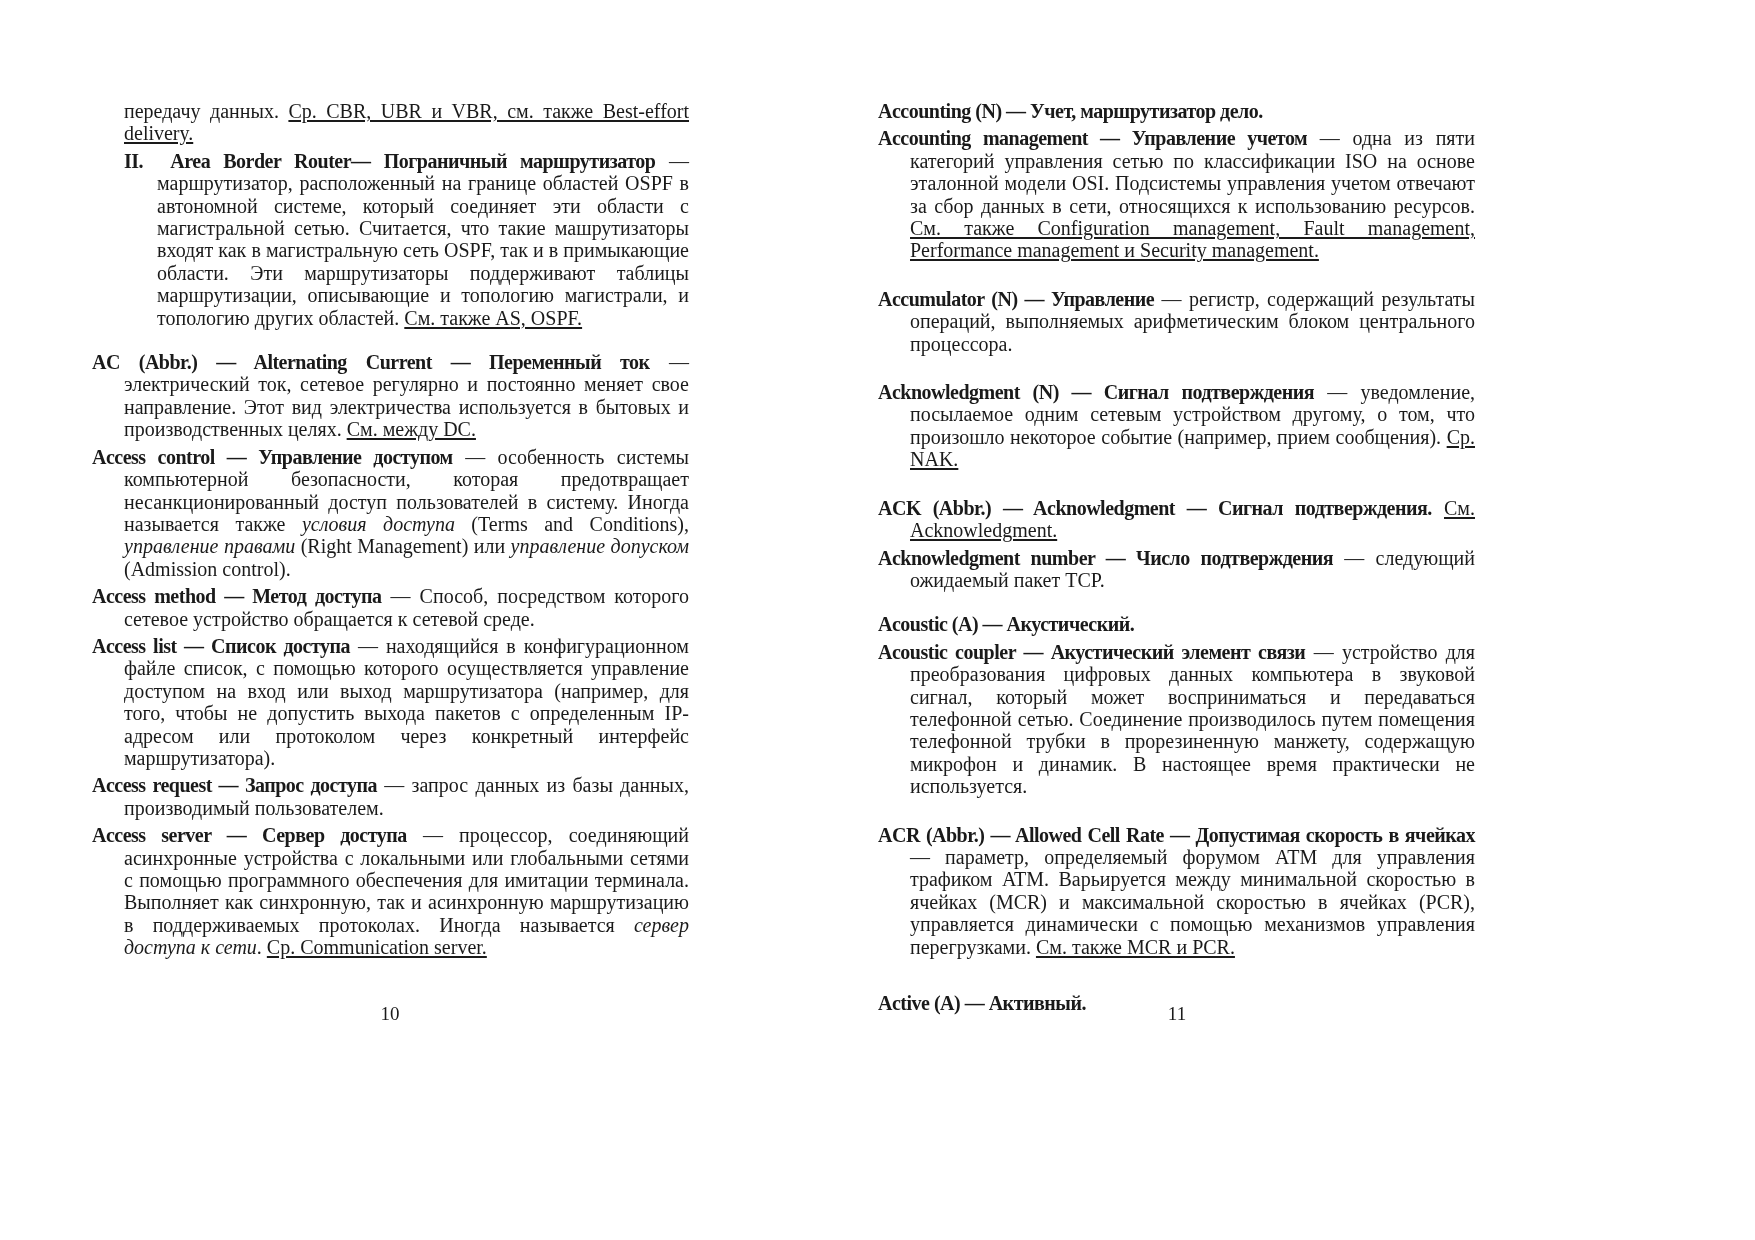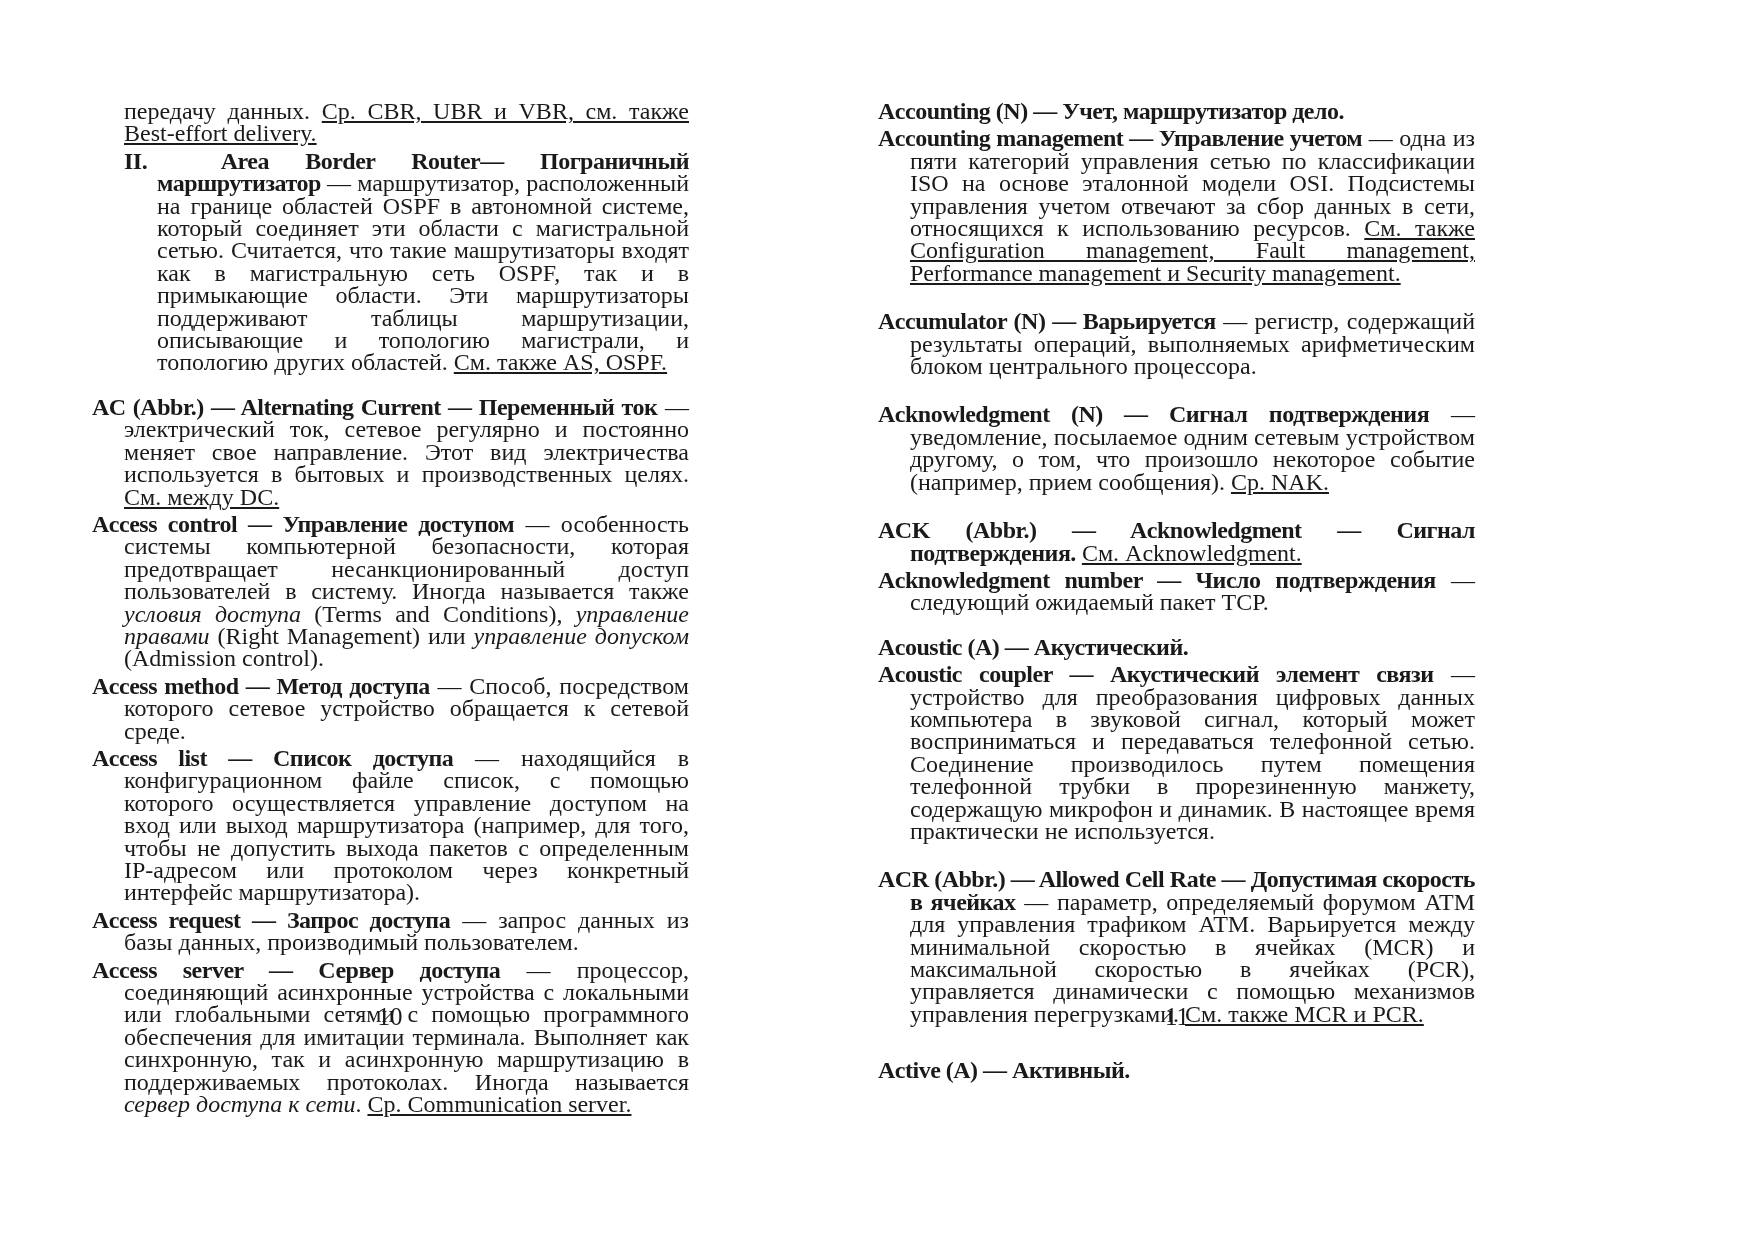--- a/index.html
+++ b/index.html
@@ -5,32 +5,32 @@
   html, body { margin: 0; padding: 0; background: #ffffff; }
   body {
     width: 1755px; height: 1240px; position: relative; overflow: hidden;
     font-family: "Liberation Serif", "DejaVu Serif", serif;
     color: #1a1a1a;
   }
   .page { position: absolute; top: 100px; width: 597px; }
   .page.left { left: 92px; }
   .page.right { left: 878px; }
   .entry {
-    font-size: 24px; line-height: 22.4px;
+    font-size: 20px; line-height: 22.4px;
     text-align: justify; text-indent: -32px; padding-left: 32px;
     margin: 0 0 5px 0;
   }
   .entry.cont { text-indent: 0; padding-left: 32px; }
   .entry.numbered { padding-left: 65px; text-indent: -33px; }
   .entry.gap { margin-top: 22px; }
   .term { font-weight: bold; letter-spacing: -0.5px; }
   .xref { text-decoration: underline; text-underline-offset: 2px; }
   .it { font-style: italic; }
   .pnum {
-    position: absolute; top: 1003px; font-size: 25px;
+    position: absolute; top: 1003px; font-size: 19px;
     font-family: "Liberation Serif", serif; width: 60px; text-align: center;
   }
 </style>
 </head>
 <body>
 
 <div class="page left">
   <p class="entry cont" style="padding-left:32px;"><span>передачу данных. </span><span class="xref">Ср. CBR, UBR и VBR, см. также Best-effort delivery.</span></p>
 
   <p class="entry numbered"><span class="term">II.</span>&nbsp;&nbsp;<span class="term">Area Border Router— Пограничный маршрутизатор</span><span> — маршрутизатор, расположенный на границе областей OSPF в автономной системе, который соединяет эти области с магистральной сетью. Считается, что такие машрутизаторы входят как в магистральную сеть OSPF, так и в примыкающие области. Эти маршрутизаторы поддерживают таблицы маршрутизации, описывающие и топологию магистрали, и топологию других областей. </span><span class="xref">См. также AS, OSPF.</span></p>
@@ -49,21 +49,21 @@
   <p class="entry"><span class="term">Access server — Сервер доступа</span><span> — процессор, соединяющий асинхронные устройства с локальными или глобальными сетями с помощью программного обеспечения для имитации терминала. Выполняет как синхронную, так и асинхронную маршрутизацию в поддерживаемых протоколах. Иногда называется </span><span class="it">сервер доступа к сети</span><span>. </span><span class="xref">Ср. Communication server.</span></p>
 </div>
 
 <div class="pnum" style="left:360px;">10</div>
 
 <div class="page right">
   <p class="entry"><span class="term">Accounting (N) — Учет, маршрутизатор дело.</span></p>
 
   <p class="entry"><span class="term">Accounting management — Управление учетом</span><span> — одна из пяти категорий управления сетью по классификации ISO на основе эталонной модели OSI. Подсистемы управления учетом отвечают за сбор данных в сети, относящихся к использованию ресурсов. </span><span class="xref">См. также Configuration management, Fault management, Performance management и Security management.</span></p>
 
-  <p class="entry gap" style="margin-top:26px;"><span class="term">Accumulator (N) — Варьируется</span><span> — регистр, содержащий результаты операций, выполняемых арифметическим блоком центрального процессора.</span></p>
+  <p class="entry gap" style="margin-top:26px;"><span class="term">Accumulator (N) — Управление</span><span> — регистр, содержащий результаты операций, выполняемых арифметическим блоком центрального процессора.</span></p>
 
   <p class="entry gap" style="margin-top:26px;"><span class="term">Acknowledgment (N) — Сигнал подтверждения</span><span> — уведомление, посылаемое одним сетевым устройством другому, о том, что произошло некоторое событие (например, прием сообщения). </span><span class="xref">Ср. NAK.</span></p>
 
   <p class="entry gap" style="margin-top:26px;"><span class="term">ACK (Abbr.) — Acknowledgment — Сигнал подтверждения.</span><span> </span><span class="xref">См. Acknowledgment.</span></p>
 
   <p class="entry"><span class="term">Acknowledgment number — Число подтверждения</span><span> — следующий ожидаемый пакет TCP.</span></p>
 
   <p class="entry gap" style=""><span class="term">Acoustic (A) — Акустический.</span></p>
 
   <p class="entry"><span class="term">Acoustic coupler — Акустический элемент связи</span><span> — устройство для преобразования цифровых данных компьютера в звуковой сигнал, который может восприниматься и передаваться телефонной сетью. Соединение производилось путем помещения телефонной трубки в прорезиненную манжету, содержащую микрофон и динамик. В настоящее время практически не используется.</span></p>

